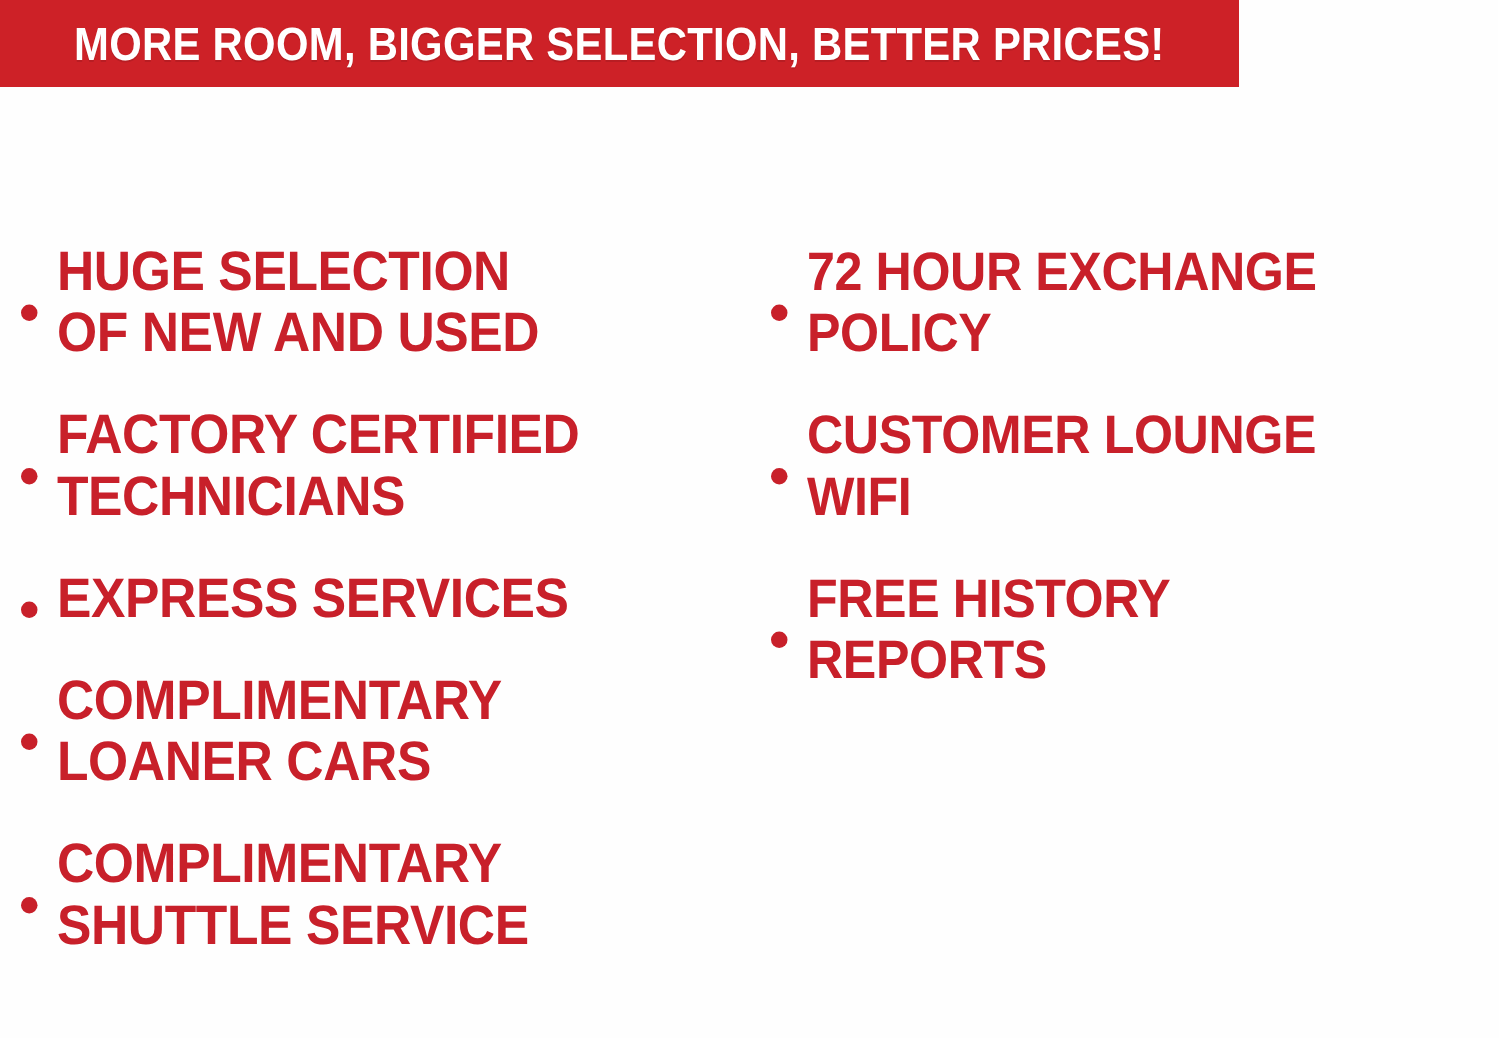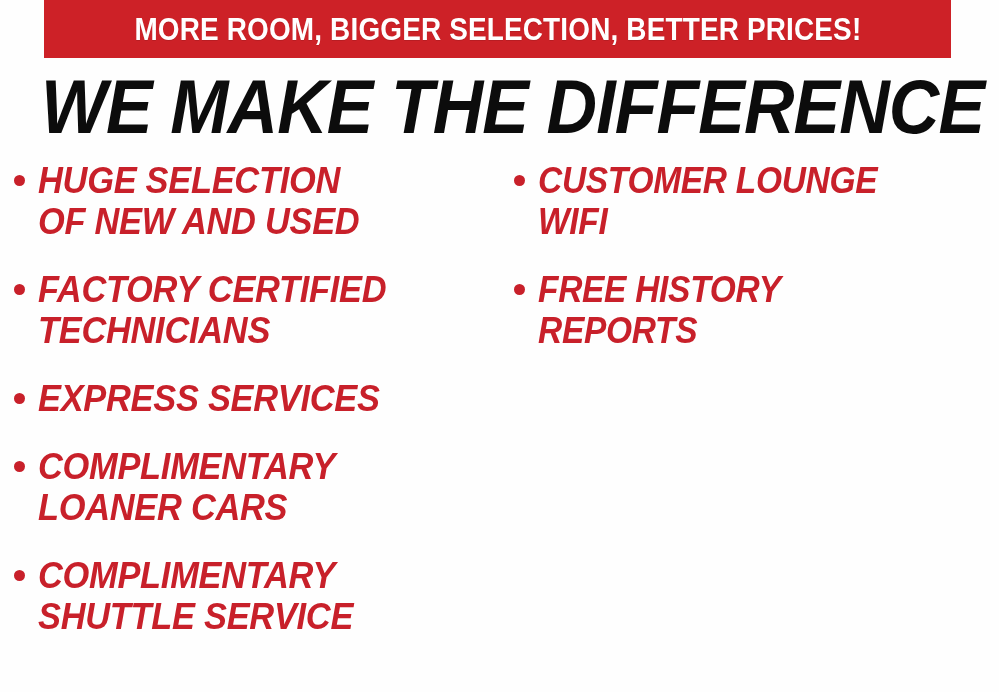--- a/index.html
+++ b/index.html
@@ -14,27 +14,26 @@
     background: #fefefe;
     overflow: hidden;
     font-family: "Liberation Sans", "DejaVu Sans", sans-serif;
   }
 
   
   #banner {
     position: absolute;
     left: 0;
     top: 0;
-    width: 907px;
+    width: 826px;
     height: 58px;
     background: #cd2127;
     display: flex;
     align-items: center;
     justify-content: center;
-    margin-left: 44px;
   }
   #banner-text {
     color: #ffffff;
     font-family: "Liberation Sans", "DejaVu Sans", sans-serif;
     font-weight: bold;
     font-size: 31px;
     letter-spacing: 0.2px;
     line-height: 1;
     transform: scaleX(0.90);
     transform-origin: center center;
@@ -67,23 +66,22 @@
   
   .column {
     position: absolute;
     top: 160px;
   }
   #col-left  { left: 14px;  width: 500px; }
   #col-right { left: 514px; width: 485px; }
 
   .bullet-item {
     display: flex;
-    align-items: flex-start;
+    align-items: center;
     margin-bottom: 27px;
-    font-style: italic;
   }
   .bullet-dot {
     flex: 0 0 auto;
     width: 11px;
     height: 11px;
     border-radius: 50%;
     background: #c8202a;
     margin-top: 15px;
     margin-right: 13px;
   }
@@ -102,23 +100,20 @@
 </style>
 </head>
 <body>
 
 <div id="poster">
 
   <div id="banner">
     <span id="banner-text">MORE ROOM, BIGGER SELECTION, BETTER PRICES!</span>
   </div>
 
-  <div id="headline">
-    <span id="headline-text">WE MAKE THE DIFFERENCE</span>
-  </div>
 
   <div id="col-left" class="column">
 
     <div class="bullet-item">
       <span class="bullet-dot"></span>
       <span class="bullet-label">HUGE SELECTION
 OF NEW AND USED</span>
     </div>
 
     <div class="bullet-item">
@@ -141,20 +136,25 @@
     <div class="bullet-item">
       <span class="bullet-dot"></span>
       <span class="bullet-label">COMPLIMENTARY
 SHUTTLE SERVICE</span>
     </div>
 
   </div>
 
   <div id="col-right" class="column">
 
+    <div class="bullet-item">
+      <span class="bullet-dot"></span>
+      <span class="bullet-label">72 HOUR EXCHANGE
+POLICY</span>
+    </div>
 
 
     <div class="bullet-item">
       <span class="bullet-dot"></span>
       <span class="bullet-label">CUSTOMER LOUNGE
 WIFI</span>
     </div>
 
 
 

